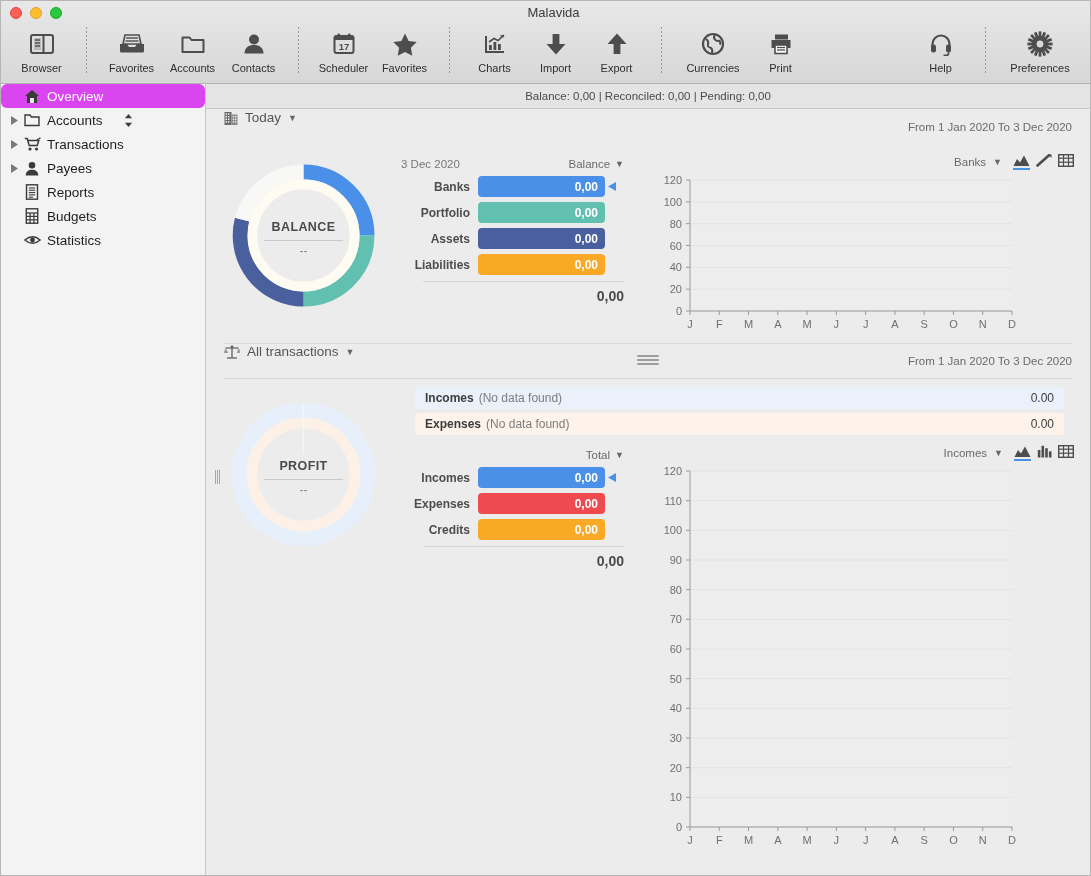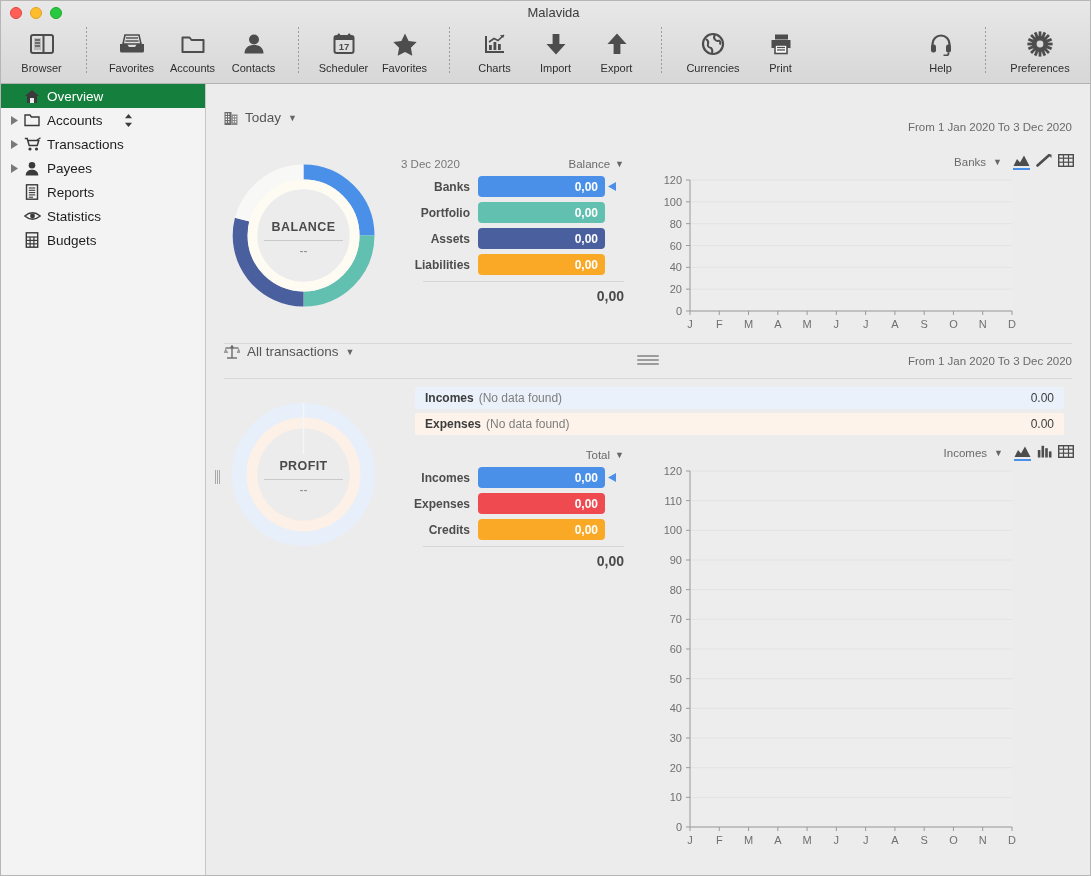--- a/index.html
+++ b/index.html
@@ -74,21 +74,21 @@
     flex-shrink: 0;
   }
   .side-item {
     height: 24px;
     display: flex; align-items: center;
     padding-left: 6px;
     font-size: 13.5px;
     color: #1d1d1d;
     cursor: default;
   }
-  .side-item.selected { background: #15803d; color: #ffffff; }
+  .side-item.selected { background: #d946ef; color: #ffffff; border-radius: 6px; }
   .side-item .tri {
     width: 14px; display: flex; align-items: center; justify-content: center;
     flex-shrink: 0;
   }
   .side-item .sico {
     width: 22px; display: flex; align-items: center; justify-content: center;
     flex-shrink: 0;
   }
   .side-item .stext { margin-left: 4px; }
   .sortarrows { margin-left: auto; margin-right: 72px; display:flex; }
@@ -454,47 +454,50 @@
               <line x1="3.8" y1="10.9" x2="10.2" y2="10.9" stroke="#3a3a3a" stroke-width="1.1"></line>
               <line x1="3.8" y1="13.2" x2="8" y2="13.2" stroke="#3a3a3a" stroke-width="1.1"></line>
             </svg>
         </span>
         <span class="stext">Reports</span>
       </div>
 
       <div class="side-item">
         <span class="tri"></span>
         <span class="sico">
-          <svg class="i" width="17" height="12" viewBox="0 0 17 12">
-              <path d="M0.8 6 q7.7-6.5 15.4 0 q-7.7 6.5-15.4 0 Z" fill="none" stroke="#3a3a3a" stroke-width="1.4"></path>
-              <circle cx="8.5" cy="6" r="2.4" fill="#3a3a3a"></circle>
-            </svg>
-        </span>
-        <span class="stext">Statistics</span>
-      </div>
-
-      <div class="side-item">
-        <span class="tri"></span>
-        <span class="sico">
           <svg class="i" width="14" height="16" viewBox="0 0 14 16">
               <rect x="1.3" y="0.8" width="11.4" height="14.4" fill="none" stroke="#3a3a3a" stroke-width="1.4"></rect>
               <line x1="1.3" y1="5" x2="12.7" y2="5" stroke="#3a3a3a" stroke-width="1.2"></line>
               <line x1="5.1" y1="5" x2="5.1" y2="15.2" stroke="#3a3a3a" stroke-width="1.2"></line>
               <line x1="8.9" y1="5" x2="8.9" y2="15.2" stroke="#3a3a3a" stroke-width="1.2"></line>
               <line x1="1.3" y1="8.4" x2="12.7" y2="8.4" stroke="#3a3a3a" stroke-width="1.2"></line>
               <line x1="1.3" y1="11.8" x2="12.7" y2="11.8" stroke="#3a3a3a" stroke-width="1.2"></line>
             </svg>
         </span>
         <span class="stext">Budgets</span>
       </div>
 
+      <div class="side-item">
+        <span class="tri"></span>
+        <span class="sico">
+          <svg class="i" width="17" height="12" viewBox="0 0 17 12">
+              <path d="M0.8 6 q7.7-6.5 15.4 0 q-7.7 6.5-15.4 0 Z" fill="none" stroke="#3a3a3a" stroke-width="1.4"></path>
+              <circle cx="8.5" cy="6" r="2.4" fill="#3a3a3a"></circle>
+            </svg>
+        </span>
+        <span class="stext">Statistics</span>
+      </div>
+
     </div>
 
     <div class="content">
 
+      <div class="statusbar">
+        <span>Balance: 0,00 | Reconciled: 0,00 | Pending: 0,00</span>
+      </div>
 
       <div class="scroll-area">
 
         <div class="sec-header">
           <span class="sec-title">
             <span>
               <svg class="i" width="14" height="15" viewBox="0 0 14 15">
                   <rect x="0.5" y="2" width="7" height="13" fill="#6a6a6a"></rect>
                   <rect x="7.5" y="4.5" width="6" height="10.5" fill="#8a8a8a"></rect>
                   <g fill="#ffffff">

